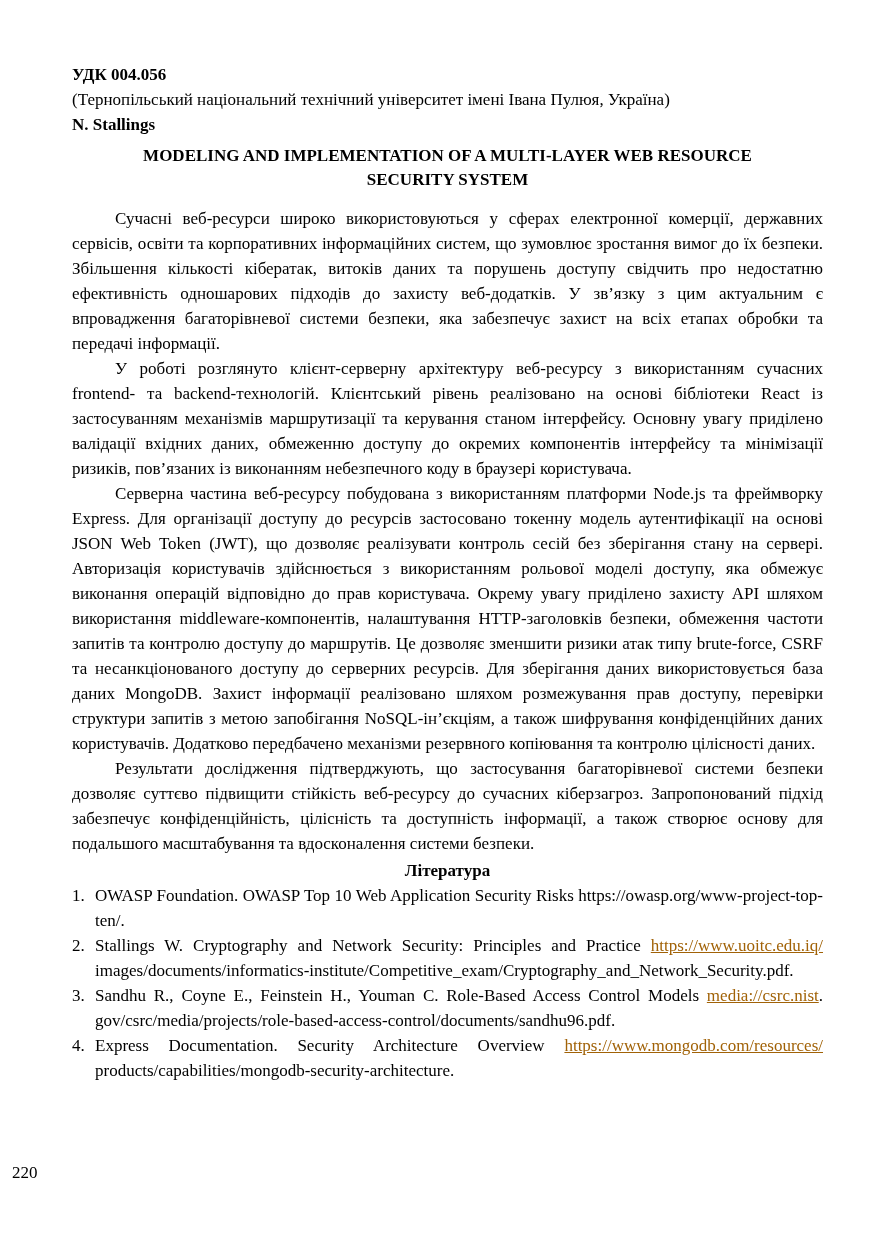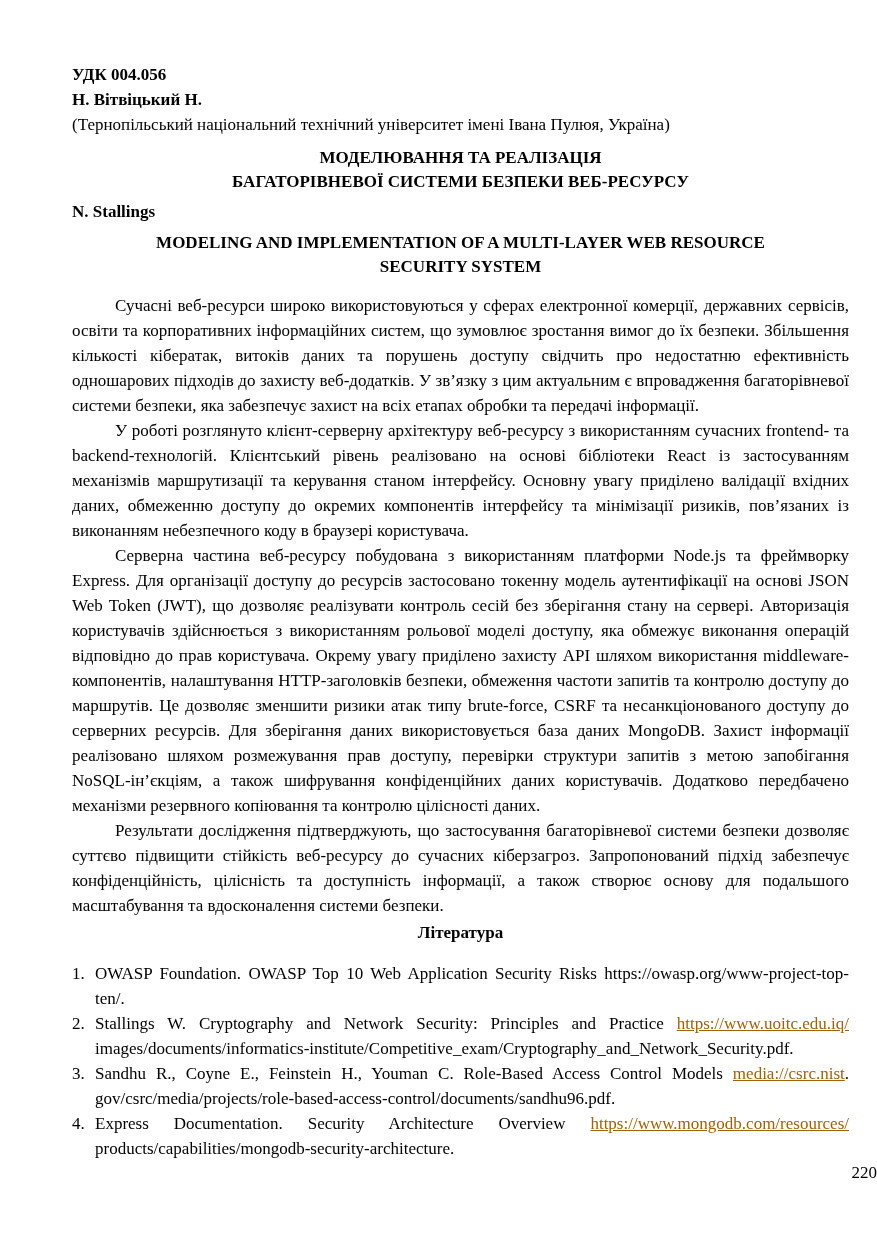--- a/index.html
+++ b/index.html
@@ -7,39 +7,39 @@
   .page {
     position: relative;
     width: 877px;
     height: 1240px;
     margin: 0 auto;
     background: #ffffff;
     color: #000000;
     font-family: "Liberation Serif", "DejaVu Serif", serif;
     font-size: 17px;
     line-height: 25px;
-    padding: 62px 28px 0 72px;
+    padding: 62px 54px 0 72px;
     overflow: hidden;
   }
   .bold { font-weight: bold; }
   .meta p { text-align: left; }
   .title {
     font-weight: bold;
     text-align: center;
     font-size: 17px;
     line-height: 24px;
     white-space: pre-line;
   }
   .title-ua { margin: 9px 0 5px 0; }
   .title-en { margin: 7px 0 14px 0; text-align: center; }
   .abstract p {
     text-align: justify;
     text-indent: 43px;
   }
-  .refs-heading { margin: 3px 0 16px 0; }
+  .refs-heading { margin: 3px 0 0 0; }
   ol.refs {
     list-style: none;
     margin: 0;
     padding-left: 23px;
   }
   ol.refs li {
     position: relative;
     text-align: justify;
     overflow-wrap: anywhere;
   }
@@ -49,40 +49,37 @@
     top: 0;
   }
   a.ref-link {
     color: #a16207;
     text-decoration: underline;
     cursor: pointer;
   }
   a.ref-link:empty { display: none; }
   .footer {
     position: absolute;
-    left: 0;
+    left: 12px;
     right: 0;
     bottom: 55px;
-    text-align: right;
+    text-align: left;
     font-size: 17px;
   }
 </style>
 </head>
 <body>
 
 <div class="page">
 
   <div class="meta">
     <p class="bold">УДК 004.056</p>
-    <p class="bold">Н. Вітвіцький Н.</p>
     <p>(Тернопільський національний технічний університет імені Івана Пулюя, Україна)</p>
   </div>
 
-  <h1 class="title title-ua">МОДЕЛЮВАННЯ ТА РЕАЛІЗАЦІЯ
-БАГАТОРІВНЕВОЇ СИСТЕМИ БЕЗПЕКИ ВЕБ-РЕСУРСУ</h1>
 
   <div class="meta">
     <p class="bold">N. Stallings</p>
   </div>
 
   <h2 class="title title-en">MODELING AND IMPLEMENTATION OF A MULTI-LAYER WEB RESOURCE
 SECURITY SYSTEM</h2>
 
   <div class="abstract">
     <p>Сучасні веб-ресурси широко використовуються у сферах електронної комерції, державних сервісів, освіти та корпоративних інформаційних систем, що зумовлює зростання вимог до їх безпеки. Збільшення кількості кібератак, витоків даних та порушень доступу свідчить про недостатню ефективність одношарових підходів до захисту веб-додатків. У зв’язку з цим актуальним є впровадження багаторівневої системи безпеки, яка забезпечує захист на всіх етапах обробки та передачі інформації.</p>

